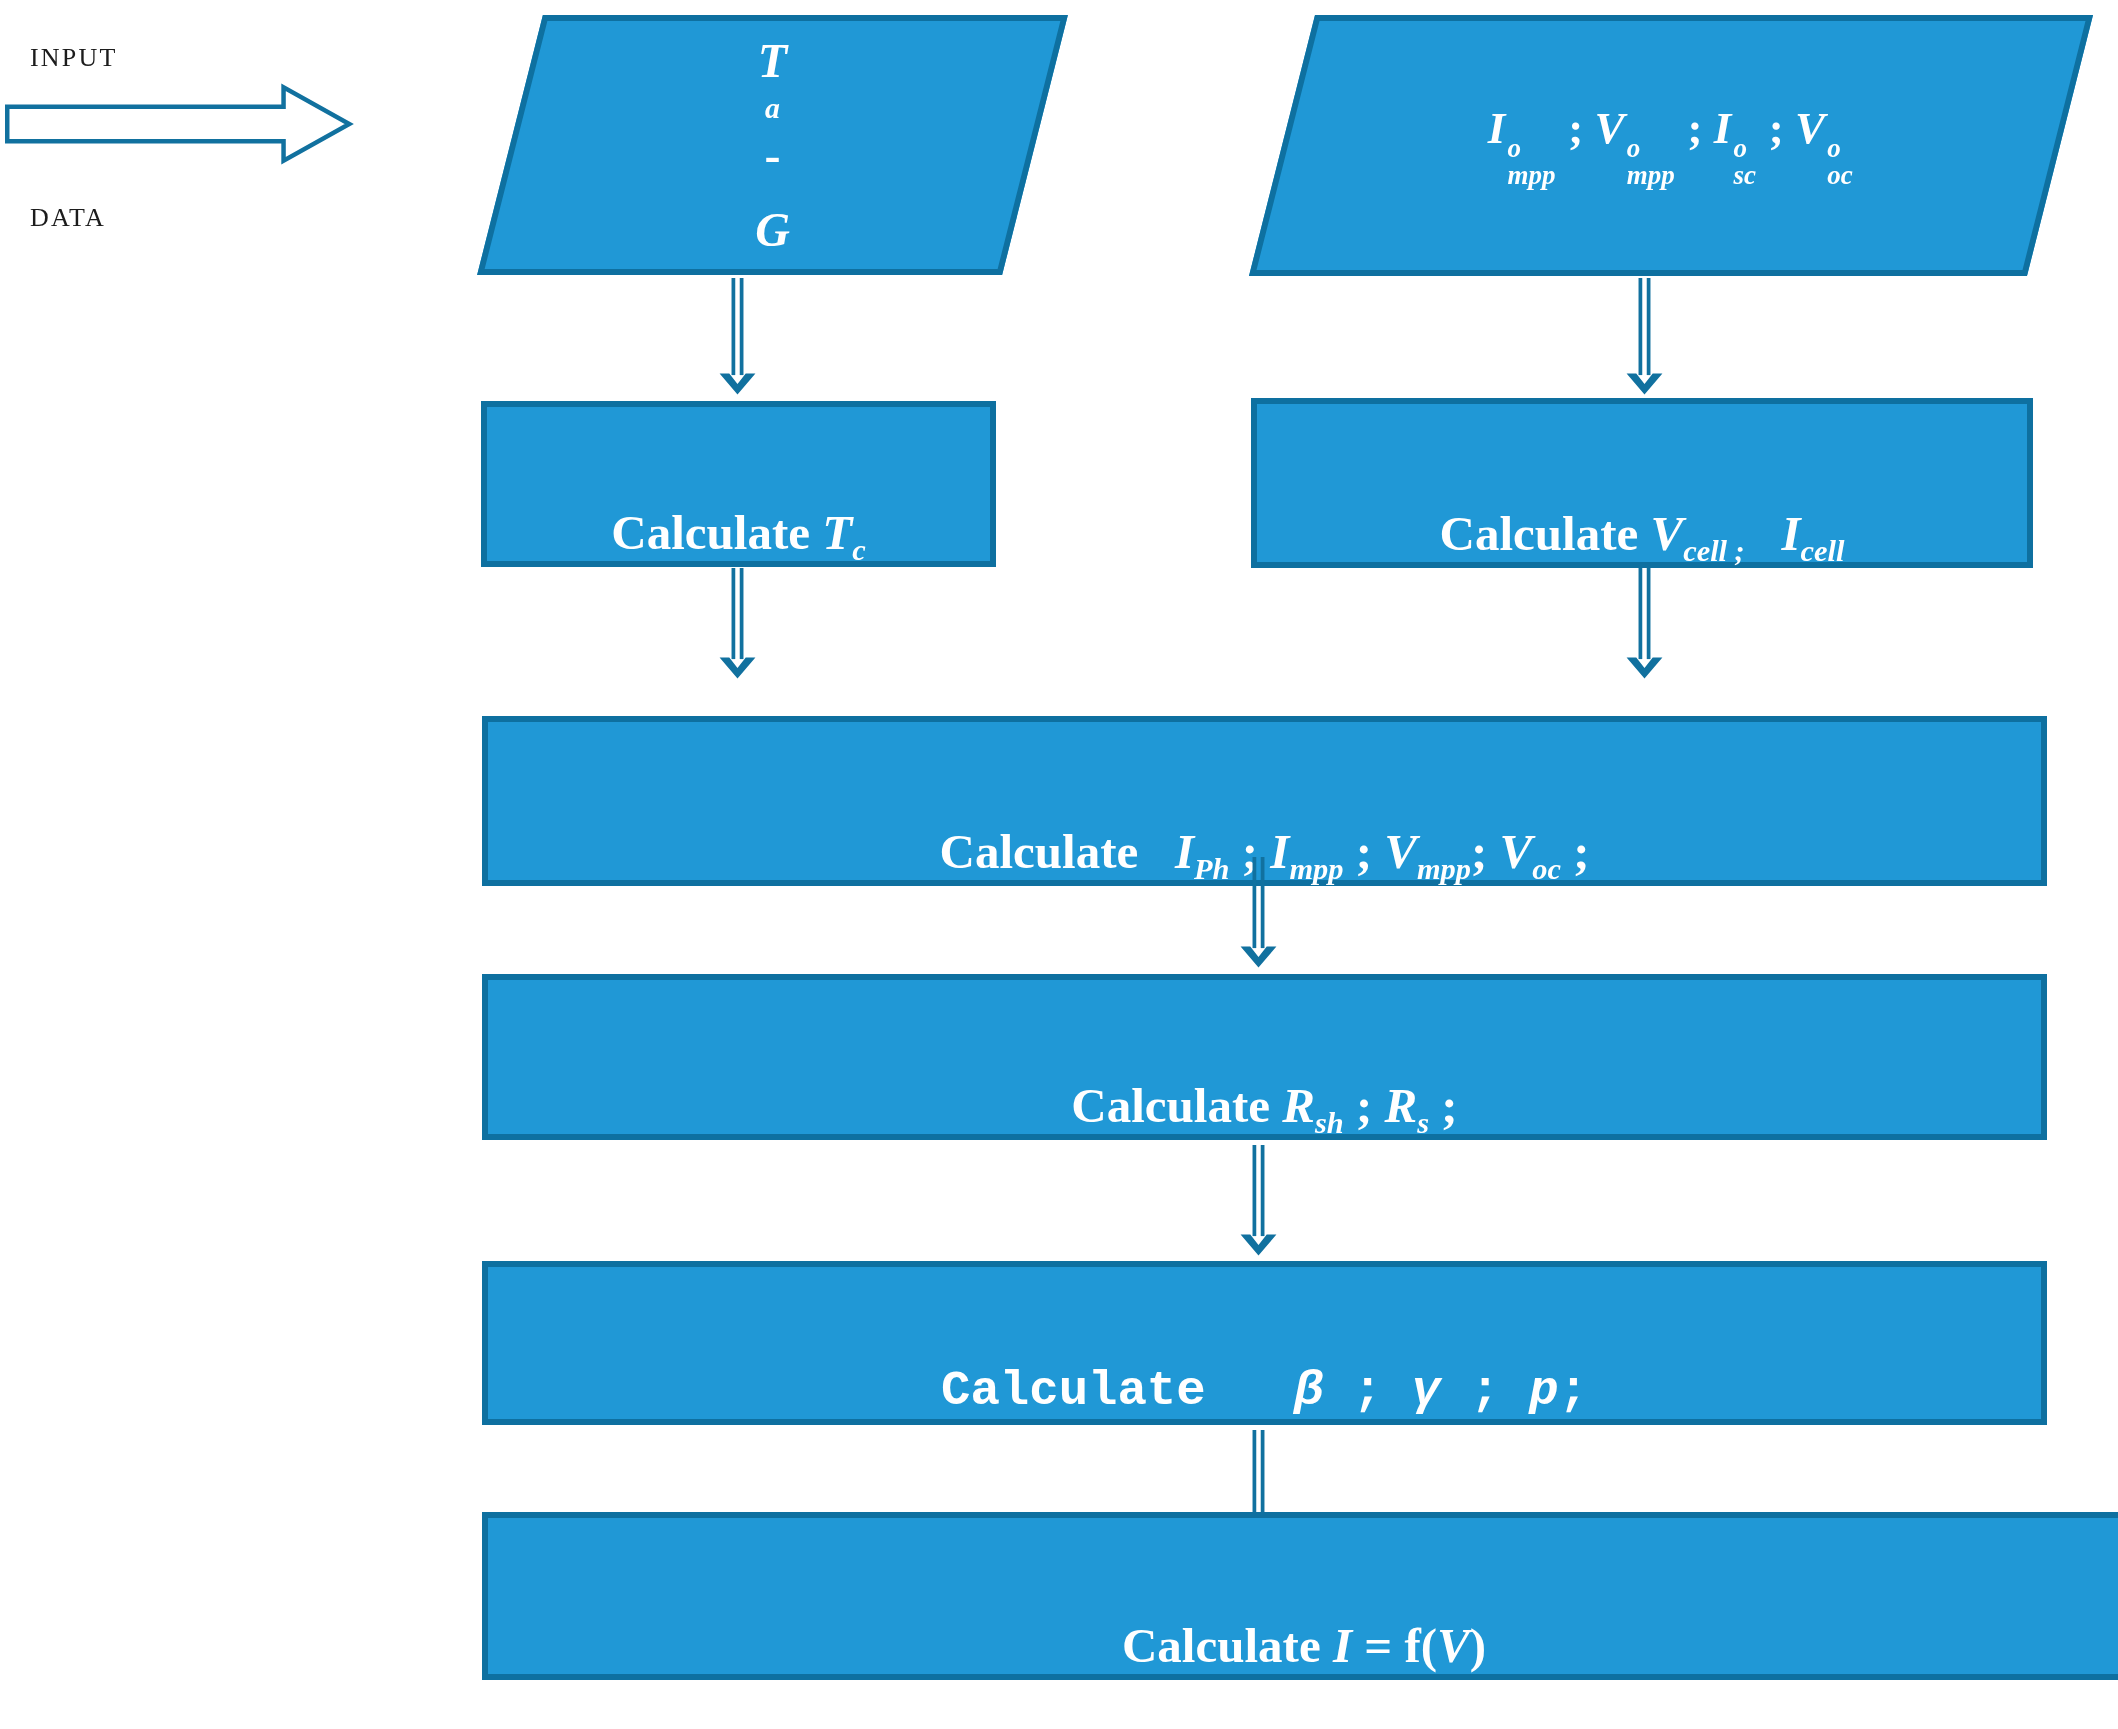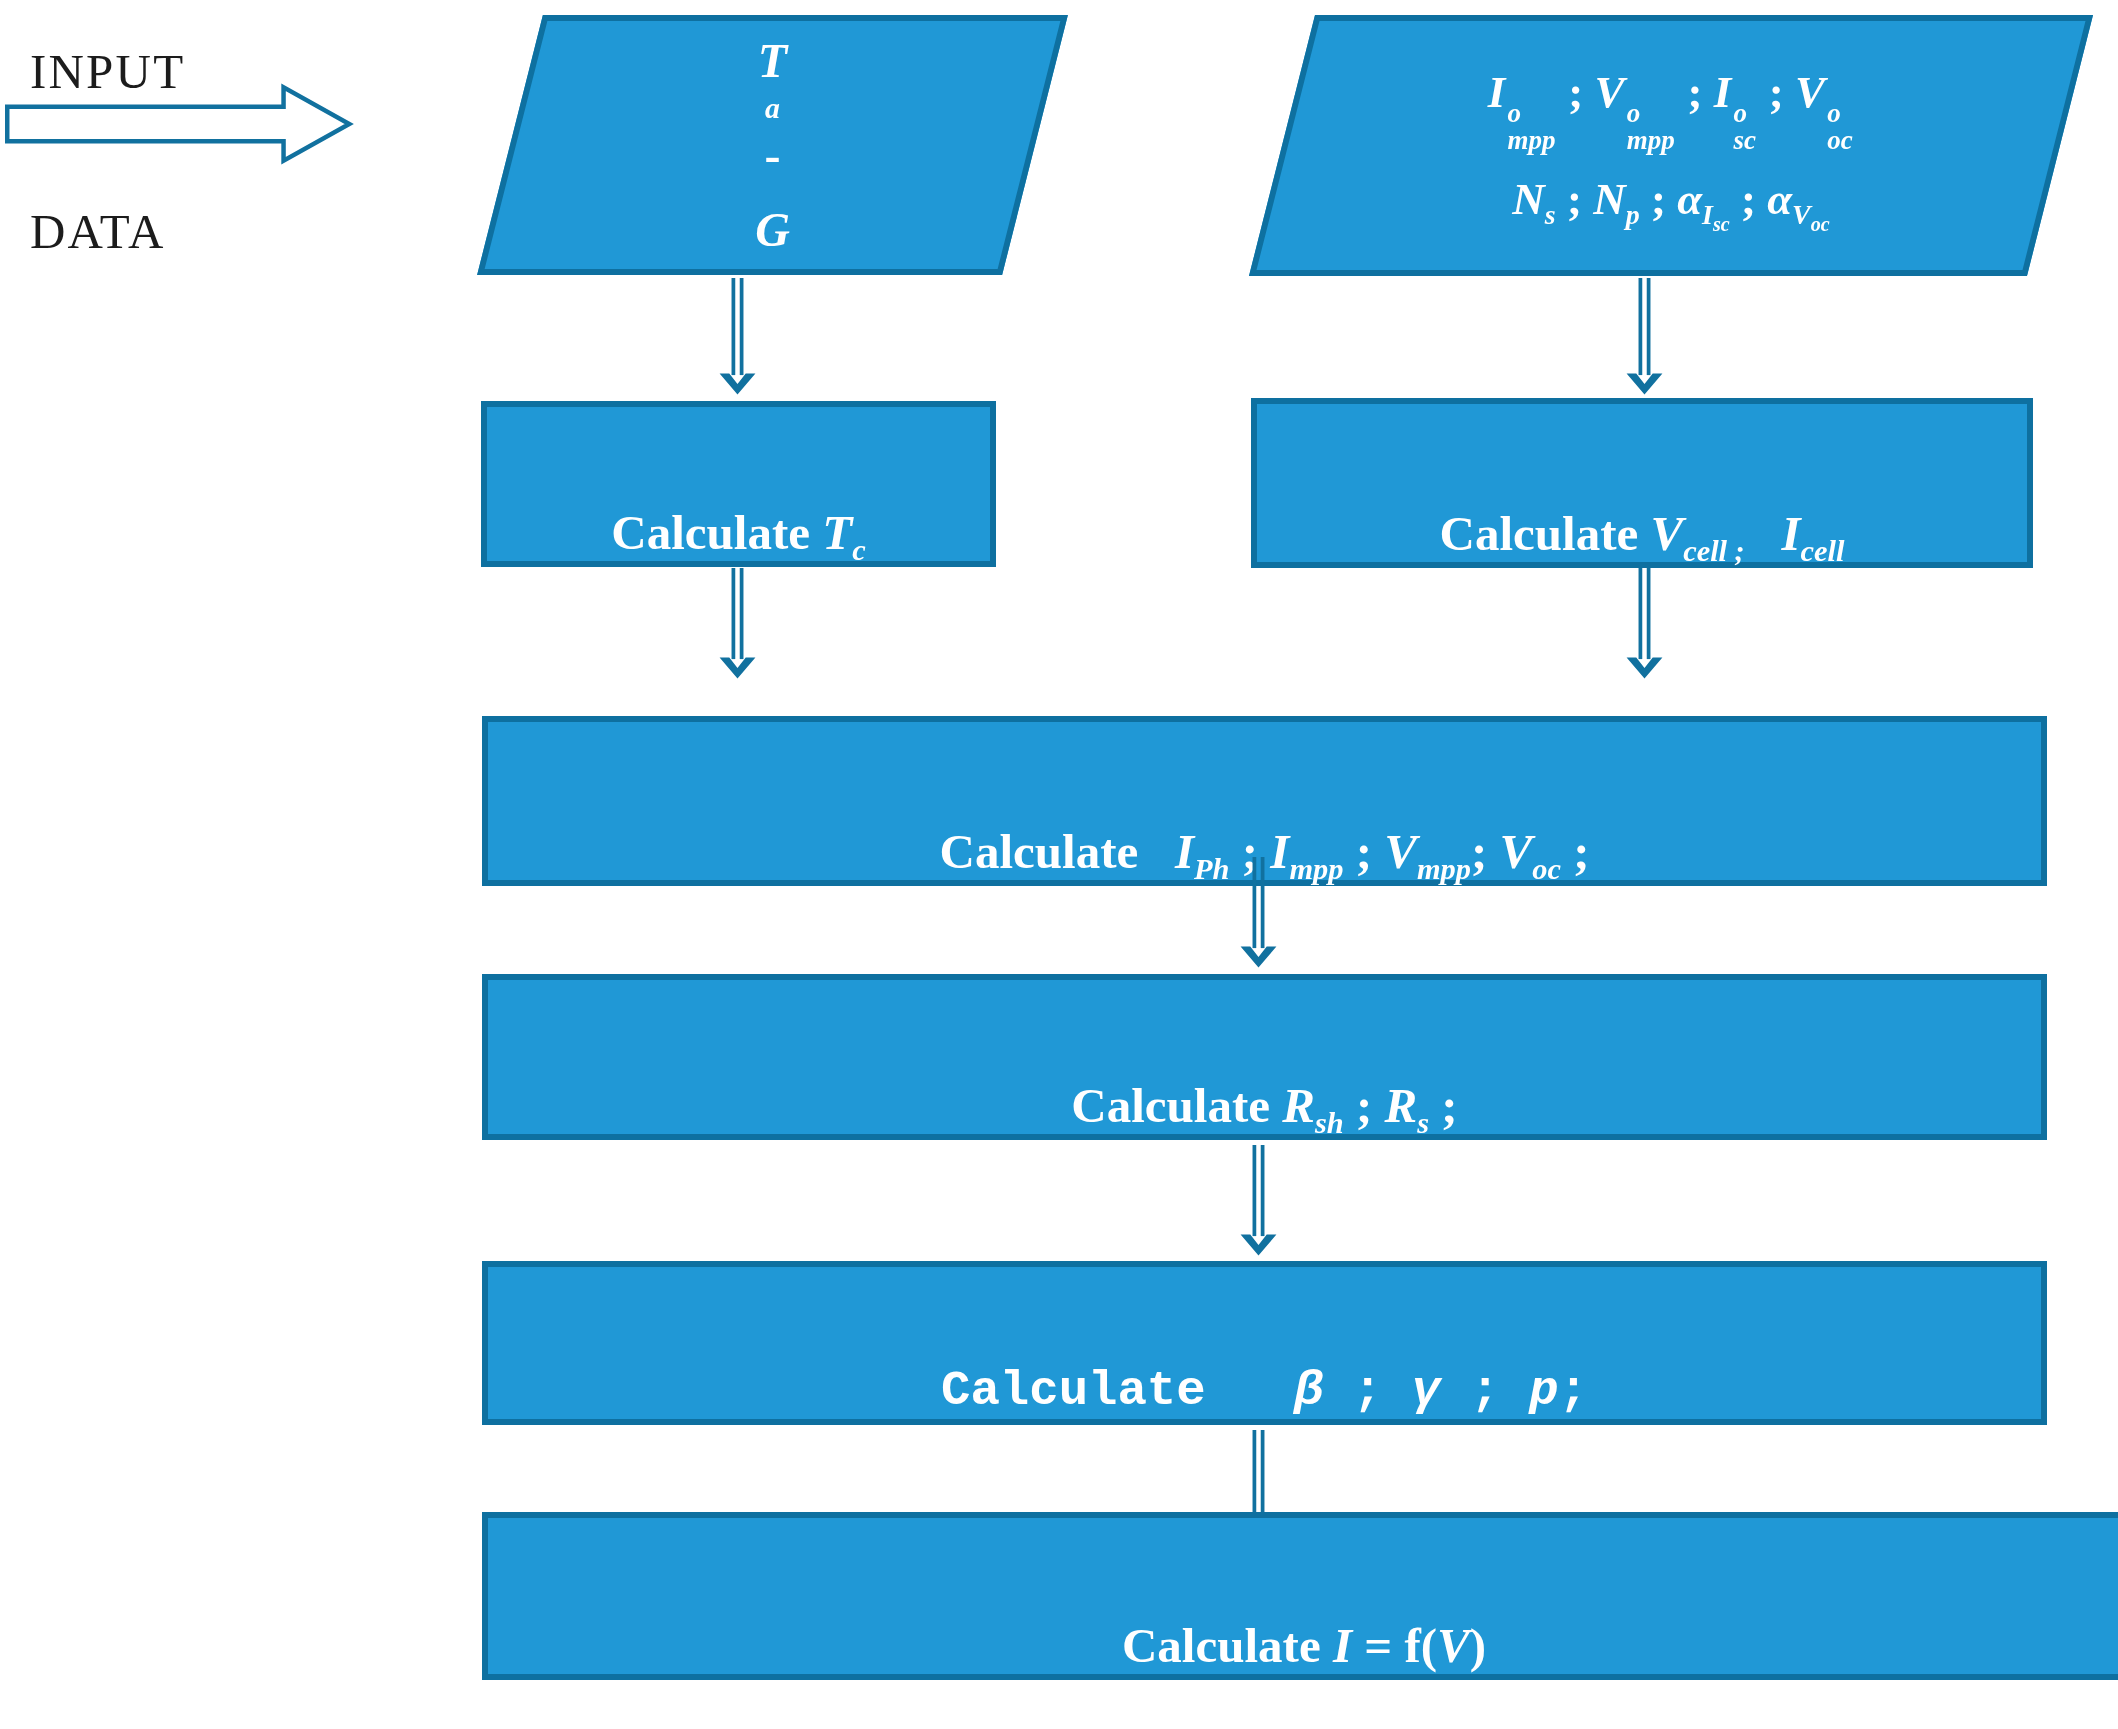--- a/index.html
+++ b/index.html
@@ -10,21 +10,21 @@
     --label_text:#1c1c1c;
     --background:#ffffff;
   }
   html,body{margin:0;padding:0;background:var(--background);}
   .canvas{
     position:relative;width:2119px;height:1730px;background:var(--background);
     font-family:"Liberation Serif",serif;overflow:hidden;
   }
   
   .lbl{
-    position:absolute;font-size:49px;color:var(--label_text);
+    position:absolute;font-size:26px;color:var(--label_text);
     letter-spacing:2.2px;font-weight:normal;
   }
   
   .shape{
     position:absolute;background:var(--shape_fill);
     border:6px solid var(--shape_border);box-sizing:border-box;
     display:flex;align-items:flex-end;justify-content:center;
     color:var(--shape_text);font-weight:bold;font-size:49px;
     text-align:center;white-space:nowrap;
   }
@@ -90,21 +90,20 @@
           </span><span class="p"> ;  </span><span class="v">V</span><span class="ss">
             <span class="ss-u">o</span>
             <span class="ss-d">mpp</span>
           </span><span class="p"> ;  </span><span class="v">I</span><span class="ss">
             <span class="ss-u">o</span>
             <span class="ss-d">sc</span>
           </span><span class="p"> ;  </span><span class="v">V</span><span class="ss">
             <span class="ss-u">o</span>
             <span class="ss-d">oc</span>
           </span></div>
-      <div><span class="v">N</span><sub class="sb">s</sub><span class="p"> ; </span><span class="v">N</span><sub class="sb">p</sub><span class="p"> ;  </span><span class="v">α</span><sub class="sb">I<sub class="sb2">sc</sub></sub><span class="p">  ;  </span><span class="v">α</span><sub class="sb">V<sub class="sb2">oc</sub></sub></div>
     </div>
   </div>
 
   <svg class="varr" style="left:715px;top:278px;" width="45" height="118" viewBox="0 0 60 158">
     <line class="arr-stroke" x1="24.5" y1="0" x2="24.5" y2="130" stroke-width="5"></line>
     <line class="arr-stroke" x1="35.5" y1="0" x2="35.5" y2="130" stroke-width="5"></line>
     <path class="arr-fill" d="M6 128 L30 156 L54 128 L41 128 L30 142 L19 128 Z"></path>
   </svg>
 
   <svg class="varr" style="left:1622px;top:278px;" width="45" height="118" viewBox="0 0 60 158">

